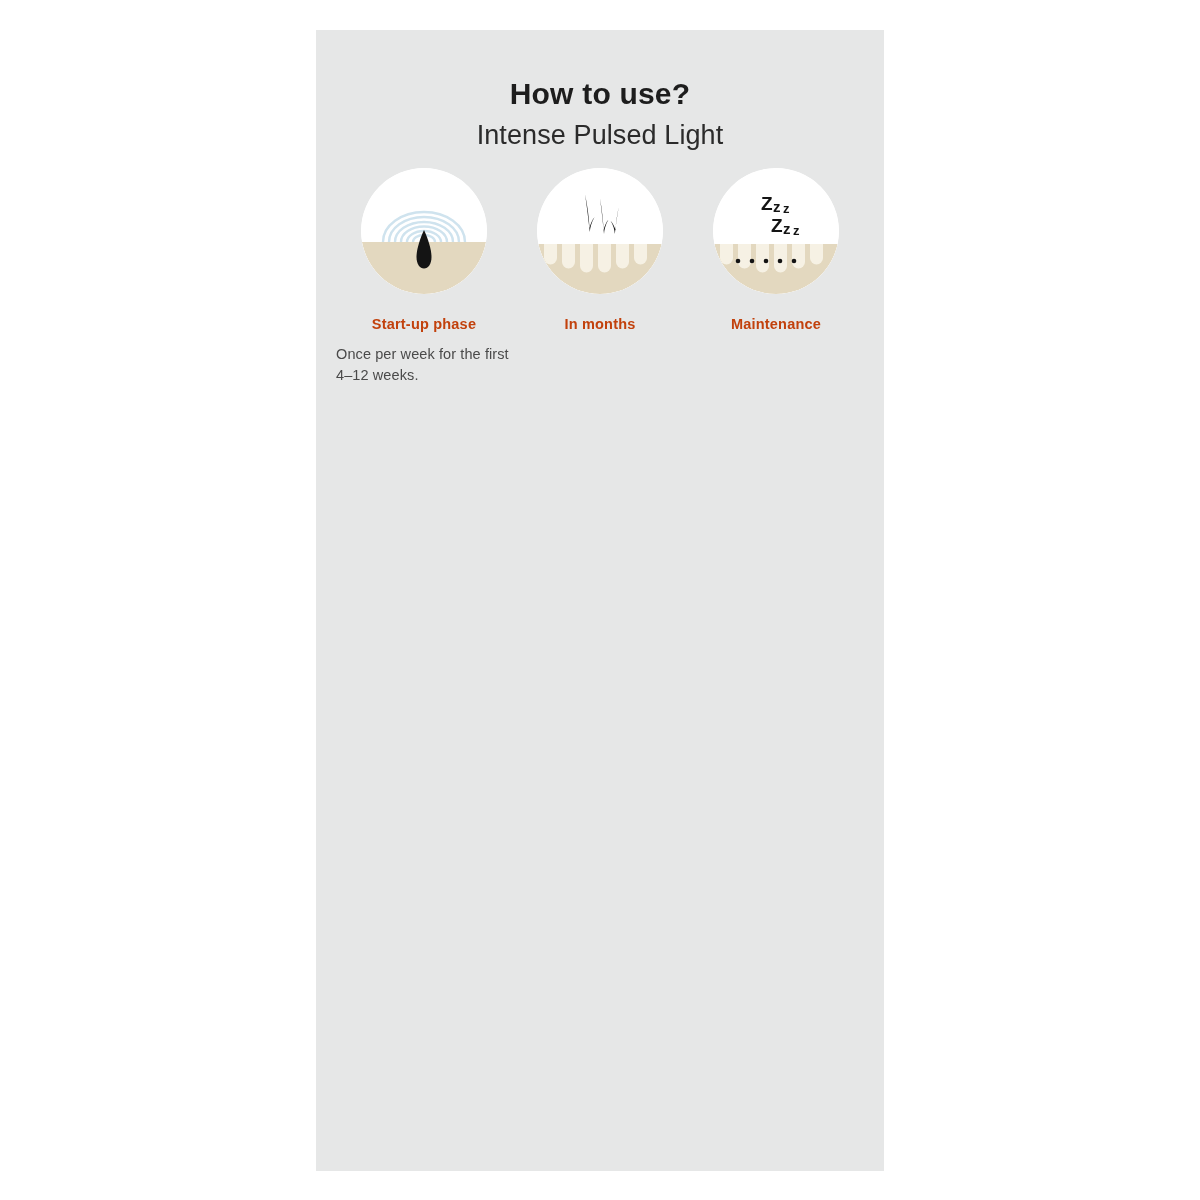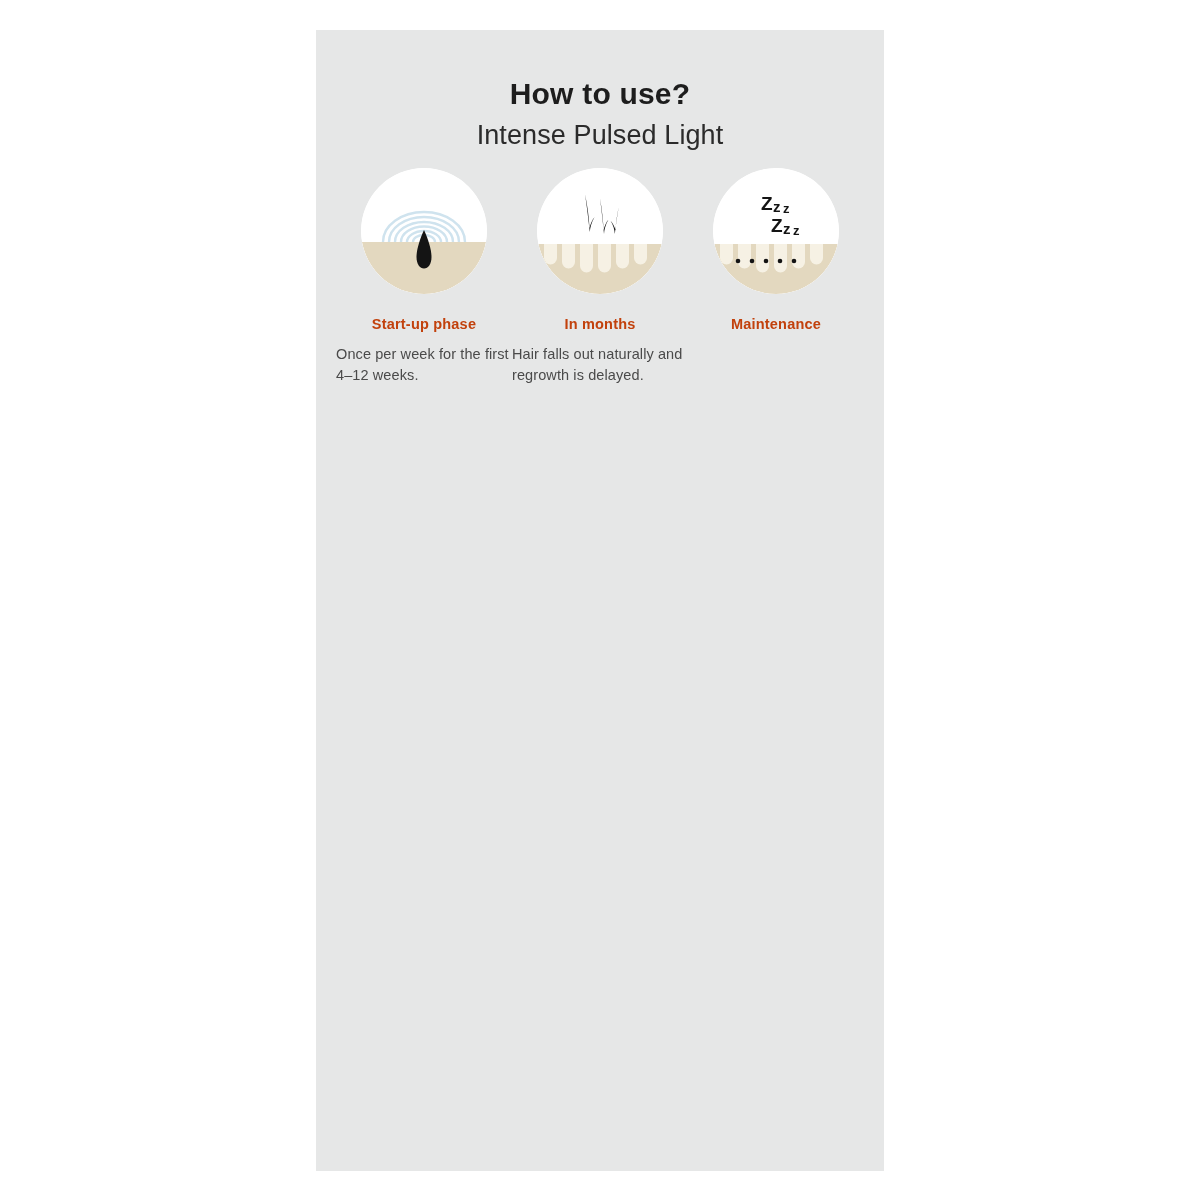--- a/index.html
+++ b/index.html
@@ -162,21 +162,20 @@
 
               <g fill="#141414">
                 <path d="M48 26 C50.5 38 52 50 52.5 60 C53.5 56 55 52 57.5 49 C54.5 54 53 60 52.8 64 C51.5 52 49.8 38 48 26 Z"></path>
                 <path d="M63 30 C65 42 66.2 53 66.6 62 C67.6 58 69 54.5 71.5 51.5 C68.5 56.5 67.2 62 67 66 C65.8 54 64.6 42 63 30 Z"></path>
                 <path d="M82 38 C80 47 78.8 55 78.6 62 C77.4 58.5 75.8 55.4 73.6 52.8 C76.4 57.4 77.6 62 77.8 66 C79 56 80.4 46 82 38 Z"></path>
               </g>
             </g>
           </svg>
         </div>
         <div class="step-label">In months</div>
-        <div class="step-desc">Hair falls out naturally and regrowth is delayed.</div>
       </div>
 
       <div class="step">
         <div class="icon-circle">
           <svg width="126" height="126" viewBox="0 0 126 126">
             <defs>
               <clipPath id="clip3">
                   <circle cx="63" cy="63" r="63"></circle>
                 </clipPath>
             </defs>

